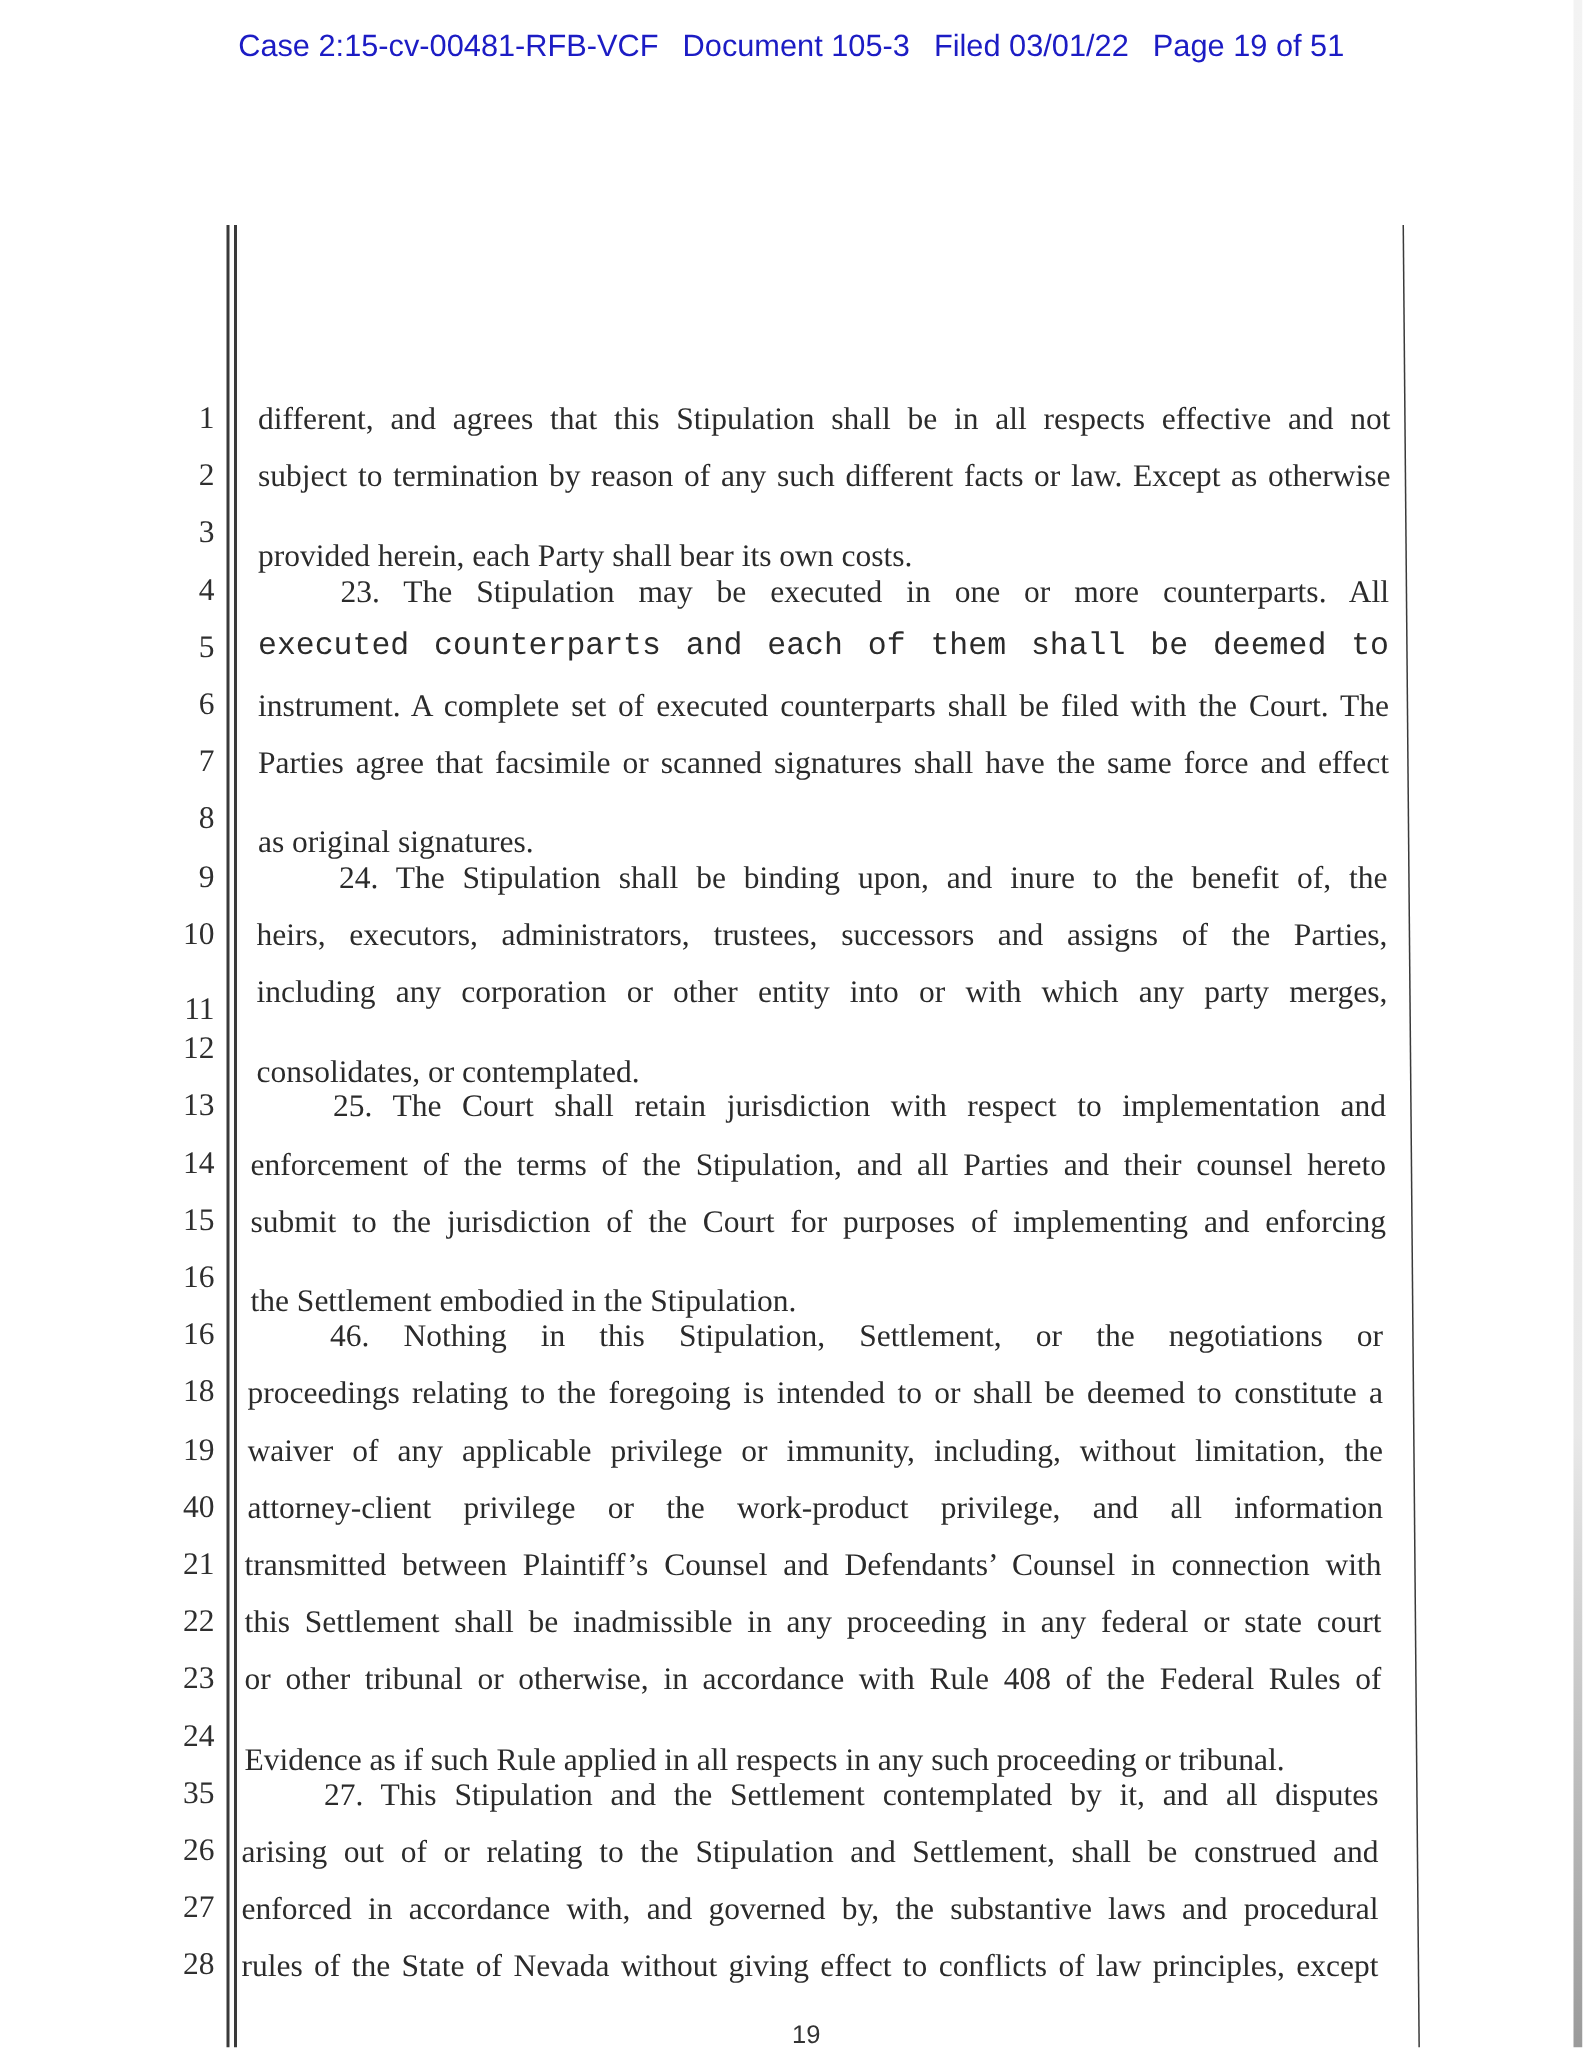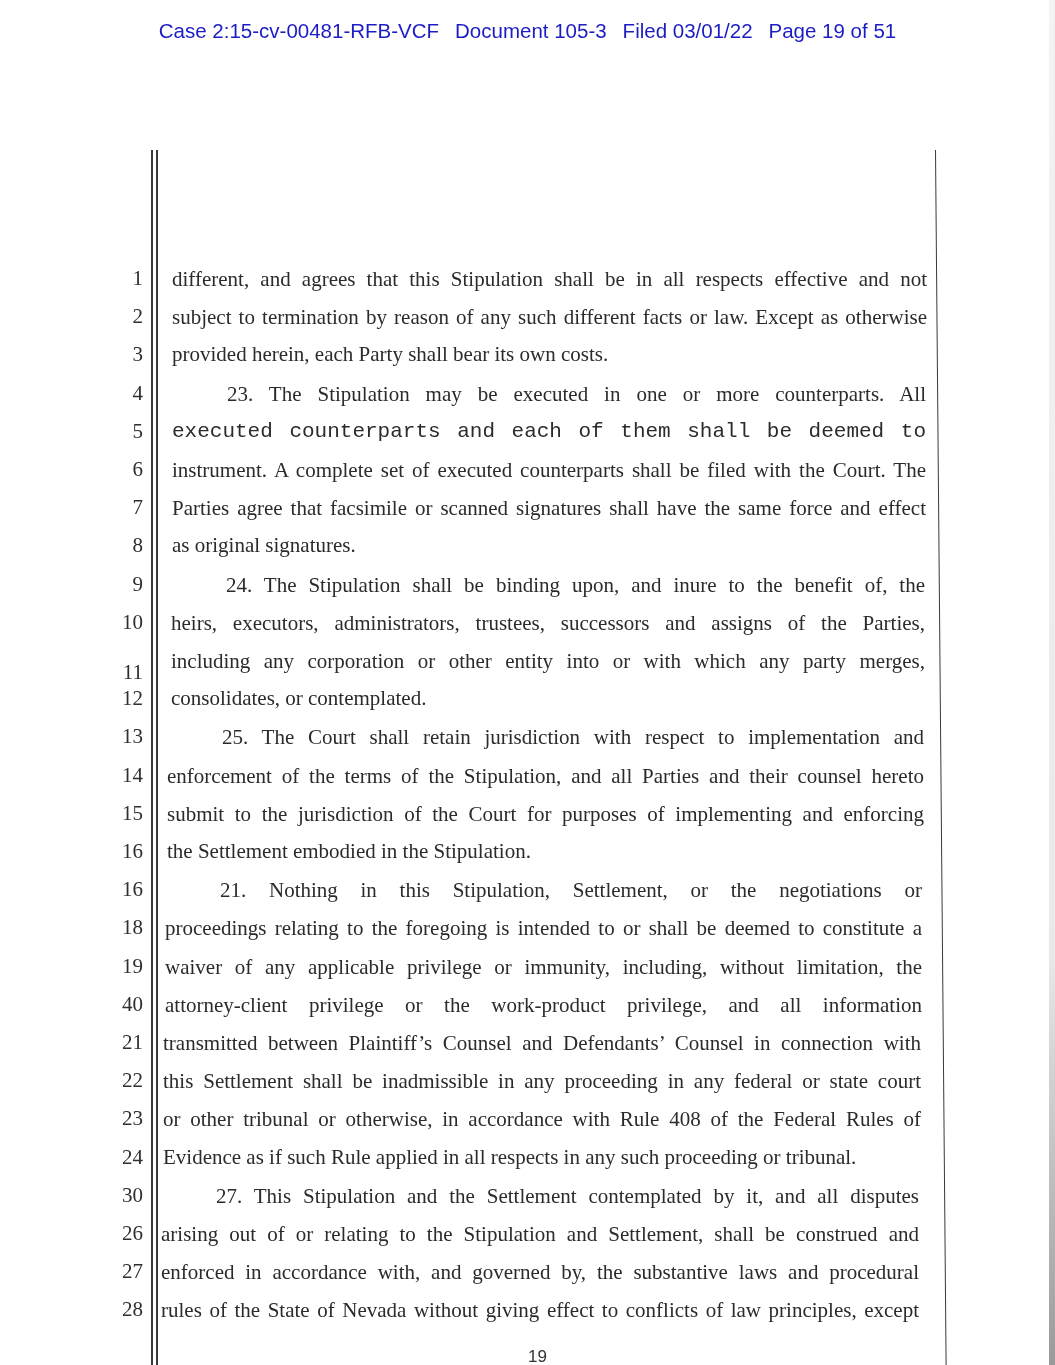--- a/index.html
+++ b/index.html
@@ -27,21 +27,21 @@
   }
   .line-no {
     position: absolute; width: 40px; right: calc(1055px - 143px);
     text-align: right; font-size: 21px; color: #2f2f2f;
   }
   .text-line {
     position: absolute; font-size: 21px; white-space: nowrap;
     text-align: justify; text-align-last: justify;
     color: #2b2b2b;
   }
-  .text-line.last { text-align-last: left; }
+  .text-line.last { text-align-last: left; margin-top: 16px; }
   .text-line.indent { text-indent: 55px; }
   .page-num {
     position: absolute; top: 1347px; left: 0; width: 1075px; text-align: center;
     font-family: "Liberation Sans", "DejaVu Sans", sans-serif;
     font-size: 17px; color: #333;
   }
 </style>
 </head>
 <body>
 
@@ -79,36 +79,36 @@
     <div class="text-line last" style="top: 686.2px; left: 171px; width: 754px; white-space: pre;">consolidates, or contemplated.</div>
     <div class="line-no" style="top: 724.4px;">13</div>
     <div class="text-line indent" style="top: 724.4px; left: 167px; width: 757px; white-space: normal; height: 26px; overflow: hidden; line-height: 26px;">25.    The Court shall retain jurisdiction with respect to implementation and</div>
     <div class="line-no" style="top: 762.6px;">14</div>
     <div class="text-line" style="top: 762.6px; left: 167px; width: 757px; white-space: normal; height: 26px; overflow: hidden; line-height: 26px;">enforcement of the terms of the Stipulation, and all Parties and their counsel hereto</div>
     <div class="line-no" style="top: 800.8px;">15</div>
     <div class="text-line" style="top: 800.8px; left: 167px; width: 757px; white-space: normal; height: 26px; overflow: hidden; line-height: 26px;">submit to the jurisdiction of the Court for purposes of implementing and enforcing</div>
     <div class="line-no" style="top: 839px;">16</div>
     <div class="text-line last" style="top: 839px; left: 167px; width: 757px; white-space: pre;">the Settlement embodied in the Stipulation.</div>
     <div class="line-no" style="top: 877.2px;">16</div>
-    <div class="text-line indent" style="top: 877.2px; left: 165px; width: 757px; white-space: normal; height: 26px; overflow: hidden; line-height: 26px;">21.    Nothing in this Stipulation, Settlement, or the negotiations or</div>
+    <div class="text-line indent" style="top: 877.2px; left: 165px; width: 757px; white-space: normal; height: 26px; overflow: hidden; line-height: 26px;">46.    Nothing in this Stipulation, Settlement, or the negotiations or</div>
     <div class="line-no" style="top: 915.4px;">18</div>
     <div class="text-line" style="top: 915.4px; left: 165px; width: 757px; white-space: normal; height: 26px; overflow: hidden; line-height: 26px;">proceedings relating to the foregoing is intended to or shall be deemed to constitute a</div>
     <div class="line-no" style="top: 953.6px;">19</div>
     <div class="text-line" style="top: 953.6px; left: 165px; width: 757px; white-space: normal; height: 26px; overflow: hidden; line-height: 26px;">waiver of any applicable privilege or immunity, including, without limitation, the</div>
     <div class="line-no" style="top: 991.8px;">40</div>
     <div class="text-line" style="top: 991.8px; left: 165px; width: 757px; white-space: normal; height: 26px; overflow: hidden; line-height: 26px;">attorney-client privilege or the work-product privilege, and all information</div>
     <div class="line-no" style="top: 1030px;">21</div>
     <div class="text-line" style="top: 1030px; left: 163px; width: 758px; white-space: normal; height: 26px; overflow: hidden; line-height: 26px;">transmitted between Plaintiff’s  Counsel and Defendants’ Counsel in connection with</div>
     <div class="line-no" style="top: 1068.2px;">22</div>
     <div class="text-line" style="top: 1068.2px; left: 163px; width: 758px; white-space: normal; height: 26px; overflow: hidden; line-height: 26px;">this Settlement shall be inadmissible in any proceeding in any federal or state court</div>
     <div class="line-no" style="top: 1106.4px;">23</div>
     <div class="text-line" style="top: 1106.4px; left: 163px; width: 758px; white-space: normal; height: 26px; overflow: hidden; line-height: 26px;">or other tribunal or otherwise, in accordance with Rule 408 of the Federal Rules of</div>
     <div class="line-no" style="top: 1144.6px;">24</div>
     <div class="text-line last" style="top: 1144.6px; left: 163px; width: 758px; white-space: pre;">Evidence as if such Rule applied in all respects in any such proceeding or tribunal.</div>
-    <div class="line-no" style="top: 1182.8px;">30</div>
+    <div class="line-no" style="top: 1182.8px;">35</div>
     <div class="text-line indent" style="top: 1182.8px; left: 161px; width: 758px; white-space: normal; height: 26px; overflow: hidden; line-height: 26px;">27.    This Stipulation and the Settlement contemplated by it, and all disputes</div>
     <div class="line-no" style="top: 1221px;">26</div>
     <div class="text-line" style="top: 1221px; left: 161px; width: 758px; white-space: normal; height: 26px; overflow: hidden; line-height: 26px;">arising out of or relating to the Stipulation and Settlement, shall be construed and</div>
     <div class="line-no" style="top: 1259.2px;">27</div>
     <div class="text-line" style="top: 1259.2px; left: 161px; width: 758px; white-space: normal; height: 26px; overflow: hidden; line-height: 26px;">enforced in accordance with, and governed by, the substantive laws and procedural</div>
     <div class="line-no" style="top: 1297.4px;">28</div>
     <div class="text-line" style="top: 1297.4px; left: 161px; width: 758px; white-space: normal; height: 26px; overflow: hidden; line-height: 26px;">rules of the State of Nevada without giving effect to conflicts of law principles, except</div>
   </div>
 
 <div class="page-num">19</div>

